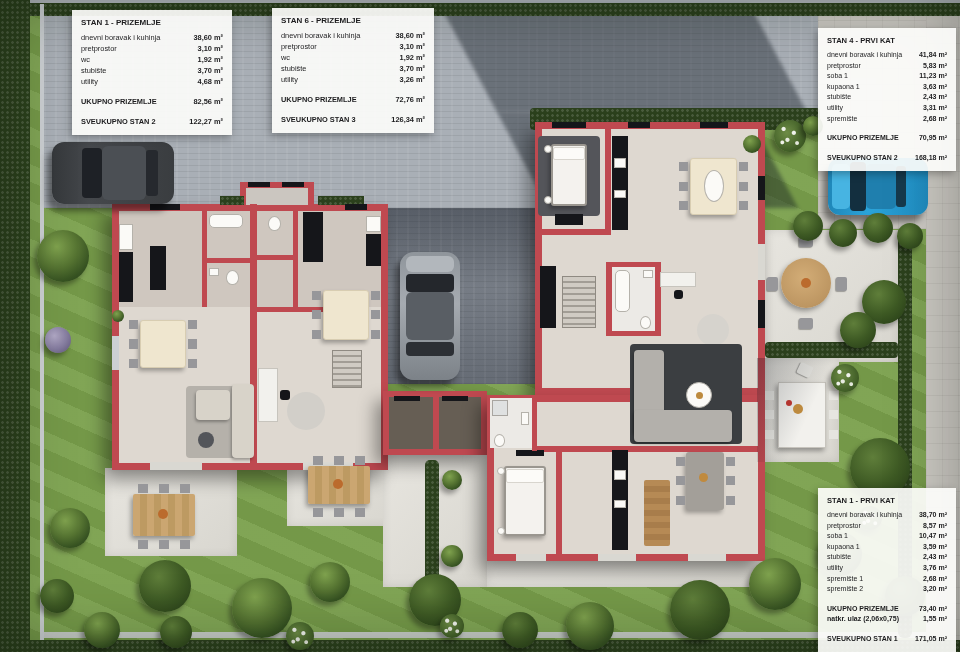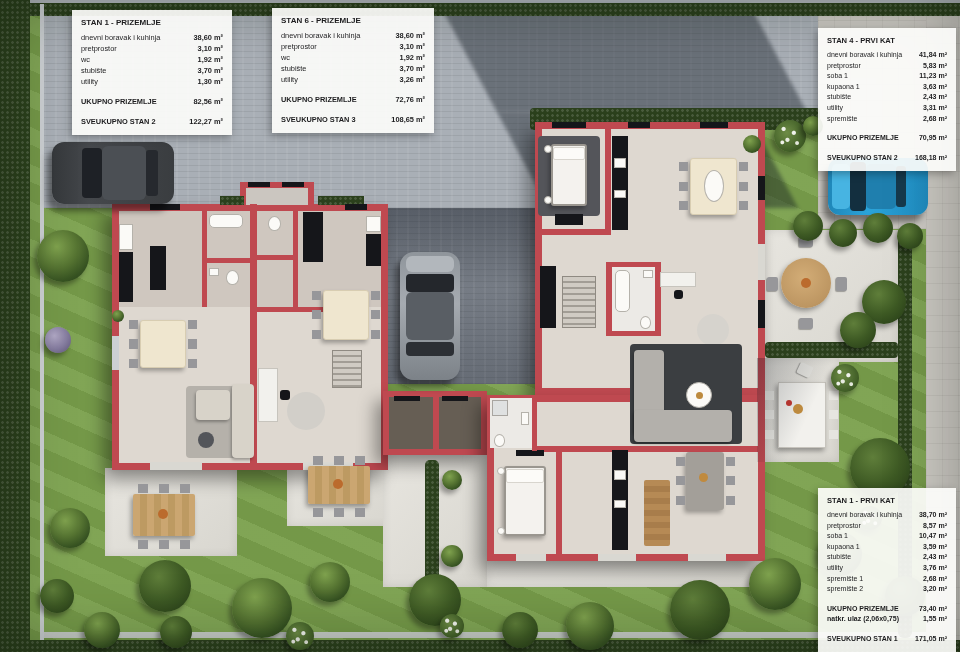--- a/index.html
+++ b/index.html
@@ -287,21 +287,21 @@
         <div class="prow">
           <span class="pl">wc</span>
           <span class="pv">1,92 m²</span>
         </div>
         <div class="prow">
           <span class="pl">stubište</span>
           <span class="pv">3,70 m²</span>
         </div>
         <div class="prow">
           <span class="pl">utility</span>
-          <span class="pv">1,30 m²</span>
+          <span class="pv">4,68 m²</span>
         </div>
         <div class="pspace"></div>
         <div class="prow sub">
           <span class="pl">UKUPNO PRIZEMLJE</span>
           <span class="pv">82,56 m²</span>
         </div>
         <div class="pspace"></div>
         <div class="prow tot">
           <span class="pl">SVEUKUPNO STAN 2</span>
           <span class="pv">122,27 m²</span>
@@ -332,21 +332,21 @@
           <span class="pv">3,26 m²</span>
         </div>
         <div class="pspace"></div>
         <div class="prow sub">
           <span class="pl">UKUPNO PRIZEMLJE</span>
           <span class="pv">72,76 m²</span>
         </div>
         <div class="pspace"></div>
         <div class="prow tot">
           <span class="pl">SVEUKUPNO STAN 3</span>
-          <span class="pv">108,65 m²</span>
+          <span class="pv">126,34 m²</span>
         </div>
       </div>
   </div>
   <div class="panel a narrow" style="left:818px;top:28px;width:138px">
     <div class="ptitle">STAN 4 - PRVI KAT</div>
     <div>
         <div class="prow">
           <span class="pl">dnevni boravak i kuhinja</span>
           <span class="pv">41,84 m²</span>
         </div>

